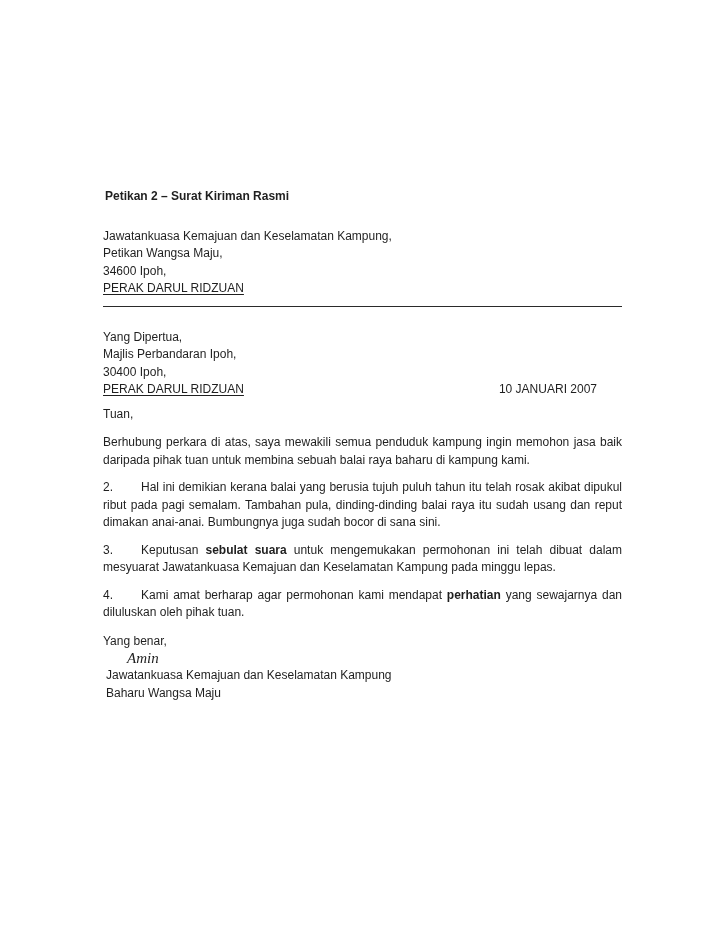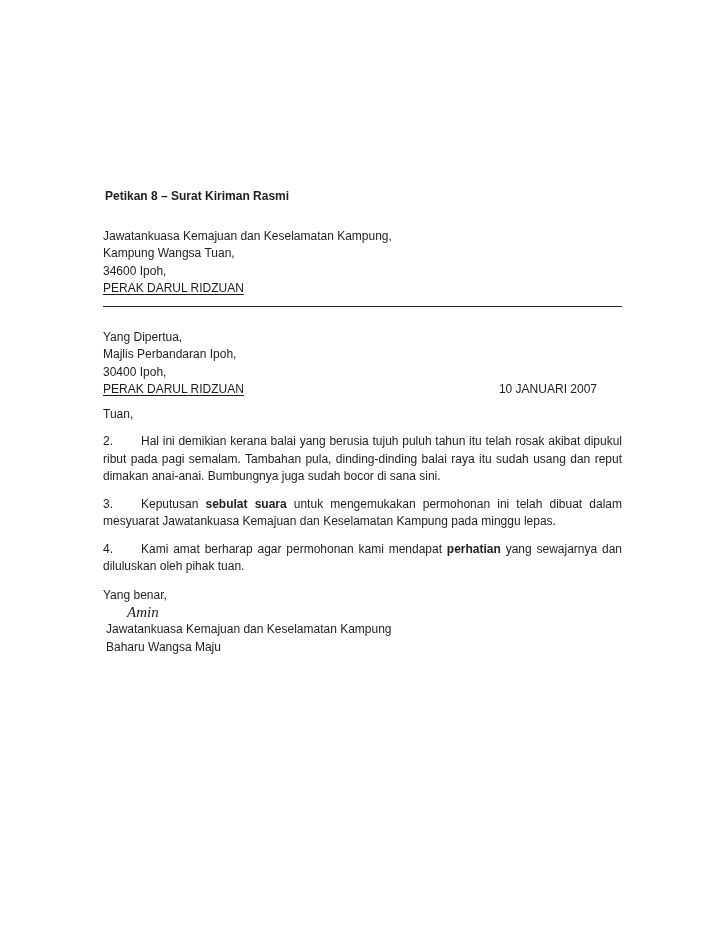--- a/index.html
+++ b/index.html
@@ -57,44 +57,47 @@
     margin-left: 24px;
   }
   .signatory-name { line-height: 17.5px; }
   .signatory-org { padding-left: 3px; }
 </style>
 </head>
 <body>
 
 <div class="page">
 
-  <div class="title bold">Petikan 8 – Surat Kiriman Rasmi</div>
+  <div class="title bold">Petikan 2 – Surat Kiriman Rasmi</div>
 
   <div class="addr-block">
     <div>Jawatankuasa Kemajuan dan Keselamatan Kampung,</div>
-    <div>Kampung Wangsa Tuan,</div>
+    <div>Petikan Wangsa Maju,</div>
     <div>34600 Ipoh,</div>
     <div class="underline">PERAK DARUL RIDZUAN</div>
   </div>
 
   <hr class="rule">
 
   <div class="recipient-block">
     <div>Yang Dipertua,</div>
     <div>Majlis Perbandaran Ipoh,</div>
     <div>30400 Ipoh,</div>
     <div class="flexline">
       <span class="underline">PERAK DARUL RIDZUAN</span>
       <span class="date">10 JANUARI 2007</span>
     </div>
   </div>
 
   <div class="salutation">Tuan,</div>
 
 
+  <p class="para">
+    <span>Berhubung perkara di atas, saya mewakili semua penduduk kampung ingin memohon jasa baik daripada pihak tuan untuk membina sebuah balai raya baharu di kampung kami.</span>
+  </p>
 
   <p class="para numbered">
     <span class="num">2.</span><span>Hal ini demikian kerana balai yang berusia tujuh puluh tahun itu telah rosak akibat dipukul ribut pada pagi semalam. Tambahan pula, dinding-dinding balai raya itu sudah usang dan reput dimakan anai-anai. Bumbungnya juga sudah bocor di sana sini.</span>
   </p>
 
   <p class="para numbered">
     <span class="num">3.</span><span>Keputusan </span><span class="bold">sebulat suara</span><span> untuk mengemukakan permohonan ini telah dibuat dalam mesyuarat Jawatankuasa Kemajuan dan Keselamatan Kampung pada minggu lepas.</span>
   </p>
 
   <p class="para numbered">

